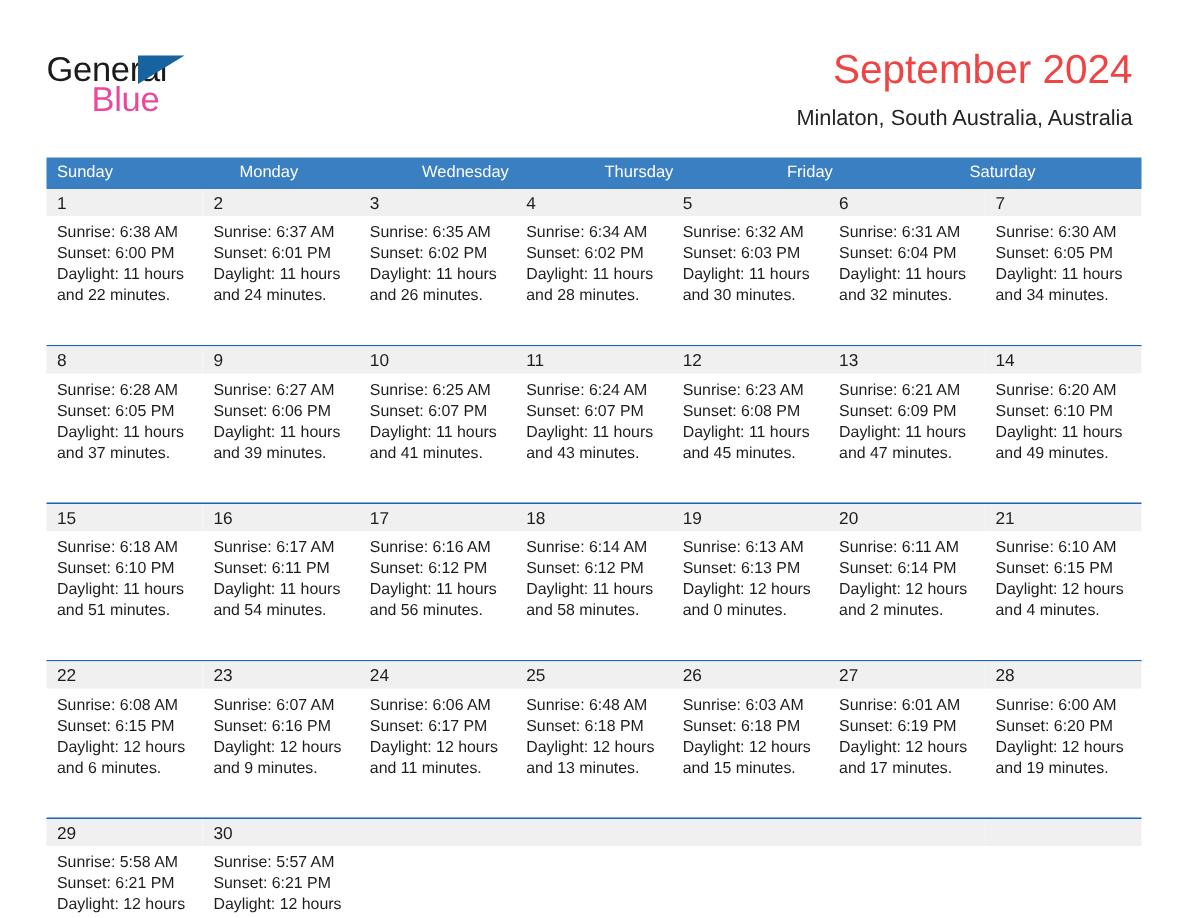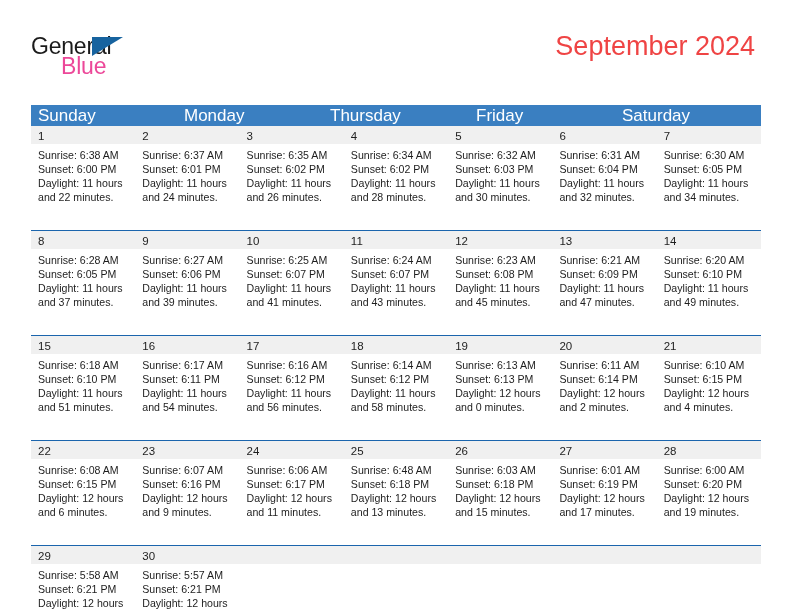--- a/index.html
+++ b/index.html
@@ -100,21 +100,21 @@
 
   .dow-row {
     display: flex;
     width: 100%;
     background: #3a7fc1;
     height: 21px;
   }
   .dow-cell {
     flex: 1 1 0;
     color: #ffffff;
-    font-size: 17px;
+    font-size: 11px;
     line-height: 21px;
     padding-left: 7px;
     box-sizing: border-box;
     white-space: nowrap;
     overflow: hidden;
   }
 
   .week {
     display: flex;
     width: 100%;
@@ -169,28 +169,30 @@
   <div class="masthead">
 
     <div class="logo">
       <div class="logo-general">General</div>
       <div class="logo-tri"></div>
       <div class="logo-blue">Blue</div>
     </div>
 
     <div class="title-wrap">
       <div class="cal-title">September 2024</div>
+      <div class="cal-subtitle">Minlaton, South Australia, Australia</div>
     </div>
 
   </div>
 
   <div class="calendar">
     <div class="dow-row" id="dow-row">
         <div class="dow-cell">Sunday</div>
         <div class="dow-cell">Monday</div>
+        <div class="dow-cell">Wednesday</div>
         <div class="dow-cell">Thursday</div>
         <div class="dow-cell">Friday</div>
         <div class="dow-cell">Saturday</div>
       </div>
     <div id="weeks-container">
         <div class="week first">
           <div class="day">
             <div class="day-num-band"><span class="day-num">1</span></div>
             <div class="day-body">
               <div class="day-line">Sunrise: 6:38 AM</div>

